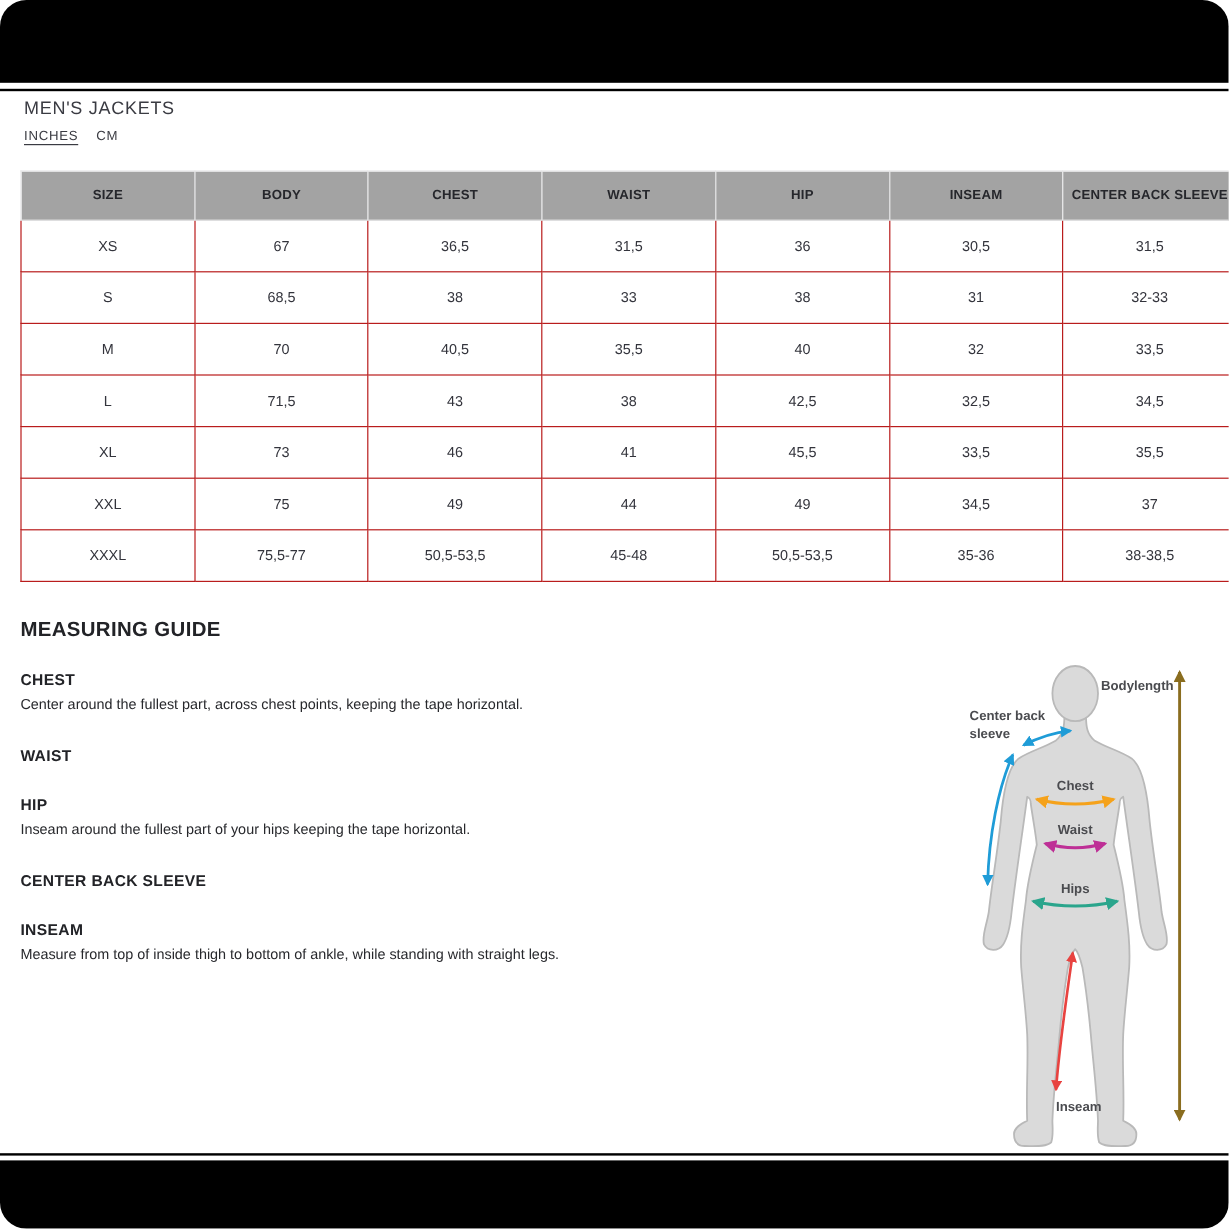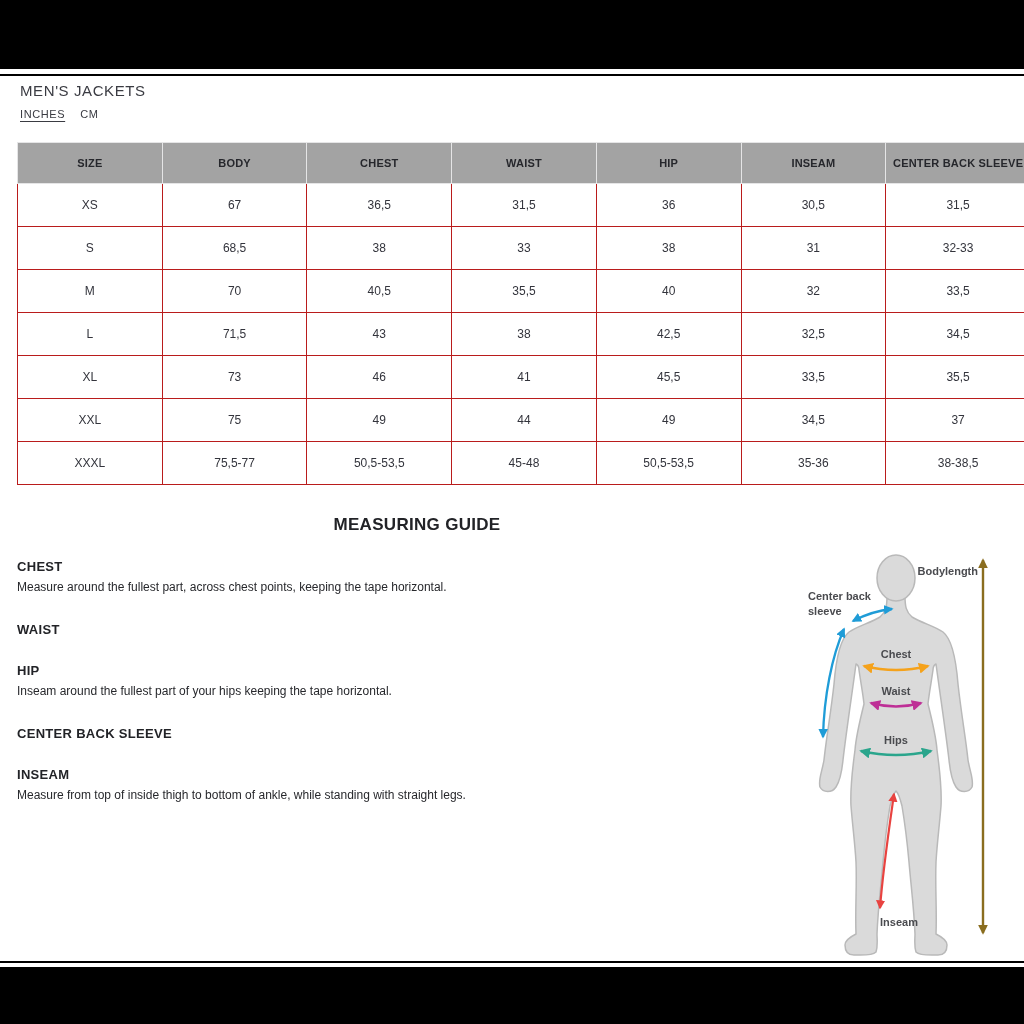--- a/index.html
+++ b/index.html
@@ -1,17 +1,17 @@
 <!DOCTYPE html>
 <html><head>
 <meta charset="utf-8">
 <style>
   html,body{margin:0;padding:0;background:#fff;}
   #canvas{position:relative;width:1024px;height:1024px;background:#ffffff;overflow:hidden;
-          font-family:"Liberation Sans",sans-serif;color:#2b2c31;}
+          font-family:"Liberation Sans",sans-serif;color:#2b2c31;border-radius:22px;}
   .letterbox{position:absolute;left:0;width:1024px;background:#000;}
   #letterbox-top{top:0;height:69px;}
   #letterbox-bottom{top:967px;height:57px;}
   .divider{position:absolute;left:0;width:1024px;height:2px;background:#000;}
   #divider-top{top:74px;}
   #divider-bottom{top:961px;}
 
   #page-title{position:absolute;left:20px;top:82px;font-size:15px;font-weight:500;
               letter-spacing:0.6px;color:#3a3b42;}
   #unit-toggle{position:absolute;left:20px;top:108px;display:flex;gap:15px;
@@ -21,21 +21,21 @@
 
   #size-table{position:absolute;left:17px;top:142px;width:1014px;border-collapse:collapse;
               table-layout:fixed;}
   #size-table th{height:40px;background:#a3a3a3;border:1px solid #e5e5e6;font-size:11px;
                  font-weight:700;letter-spacing:0.2px;color:#26272c;text-align:center;padding:0;}
   #size-table td{height:42px;border:1px solid #b91c1c;font-size:12px;color:#33343c;
                  text-align:center;padding:0;background:#fff;}
 
   #measuring-guide{position:absolute;left:17px;top:516px;width:800px;}
   #guide-title{font-size:17px;font-weight:600;letter-spacing:0.3px;color:#222327;
-               margin:0 0 27px 0;line-height:1;text-align:center;}
+               margin:0 0 27px 0;line-height:1;}
   .guide-section{margin-bottom:28px;}
   .guide-heading{font-size:13px;font-weight:700;letter-spacing:0.3px;color:#222327;
                  margin:0 0 8px 0;line-height:1;}
   .guide-text{font-size:12px;color:#27282c;margin:0;line-height:1.15;}
 
   #diagram{position:absolute;left:792px;top:544px;width:232px;height:416px;}
   .dlabel{font-family:"Liberation Sans",sans-serif;font-size:11px;font-weight:700;fill:#4a4b4f;}
   .arrow{fill:none;}
 </style>
 </head>
@@ -130,21 +130,21 @@
           <td>38-38,5</td>
         </tr>
       </tbody>
   </table>
 
   <div id="measuring-guide">
     <h2 id="guide-title">MEASURING GUIDE</h2>
     <div id="guide-sections">
         <div class="guide-section">
           <div class="guide-heading">CHEST</div>
-          <div class="guide-text">Measure around the fullest part, across chest points, keeping the tape horizontal.</div>
+          <div class="guide-text">Center around the fullest part, across chest points, keeping the tape horizontal.</div>
         </div>
         <div class="guide-section">
           <div class="guide-heading">WAIST</div>
         </div>
         <div class="guide-section">
           <div class="guide-heading">HIP</div>
           <div class="guide-text">Inseam around the fullest part of your hips keeping the tape horizontal.</div>
         </div>
         <div class="guide-section">
           <div class="guide-heading">CENTER BACK SLEEVE</div>

